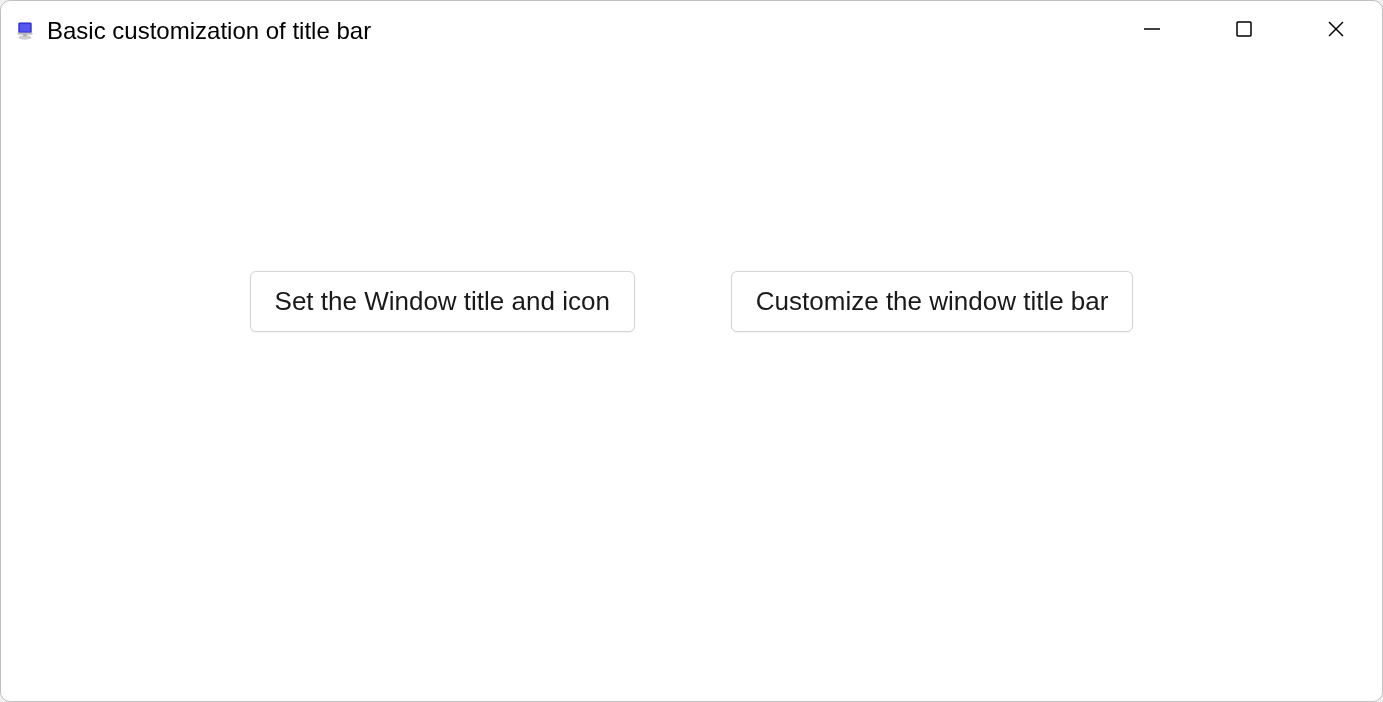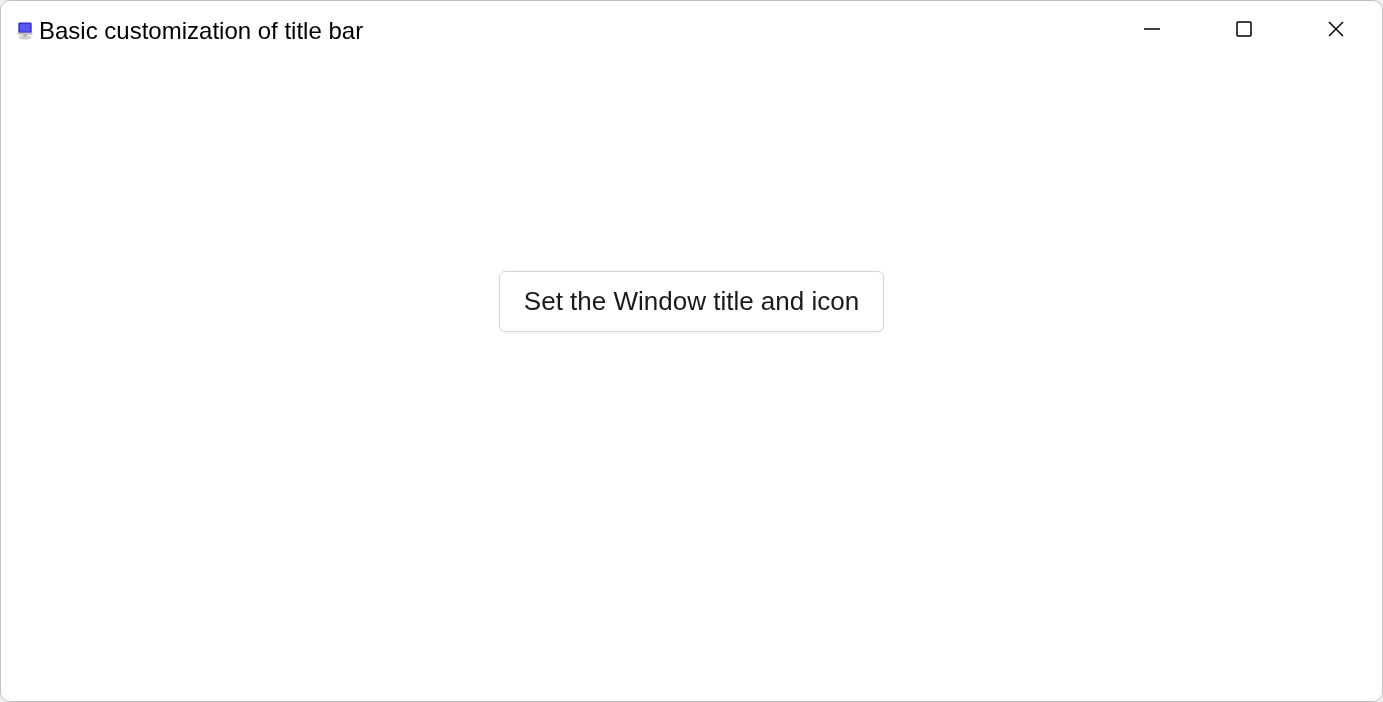--- a/index.html
+++ b/index.html
@@ -31,21 +31,21 @@
       height: 60px;
       display: flex;
       align-items: center;
       justify-content: space-between;
       padding-left: 12px;
     }
     
     .titlebar-left {
       display: flex;
       align-items: center;
-      gap: 2px;
+      gap: 10px;
     }
     
     .app-icon {
       width: 24px;
       height: 24px;
       display: flex;
       align-items: center;
       justify-content: center;
     }
     
@@ -141,14 +141,15 @@
             <line x1="3" y1="3" x2="17" y2="17" stroke="#000000" stroke-width="1.5"></line>
             <line x1="17" y1="3" x2="3" y2="17" stroke="#000000" stroke-width="1.5"></line>
           </svg>
         </span>
       </button>
     </div>
   </div>
 
   <div class="content-area">
     <button class="action-button">Set the Window title and icon</button>
+    <button class="action-button">Customize the window title bar</button>
   </div>
 </div>
 
 </body></html>

